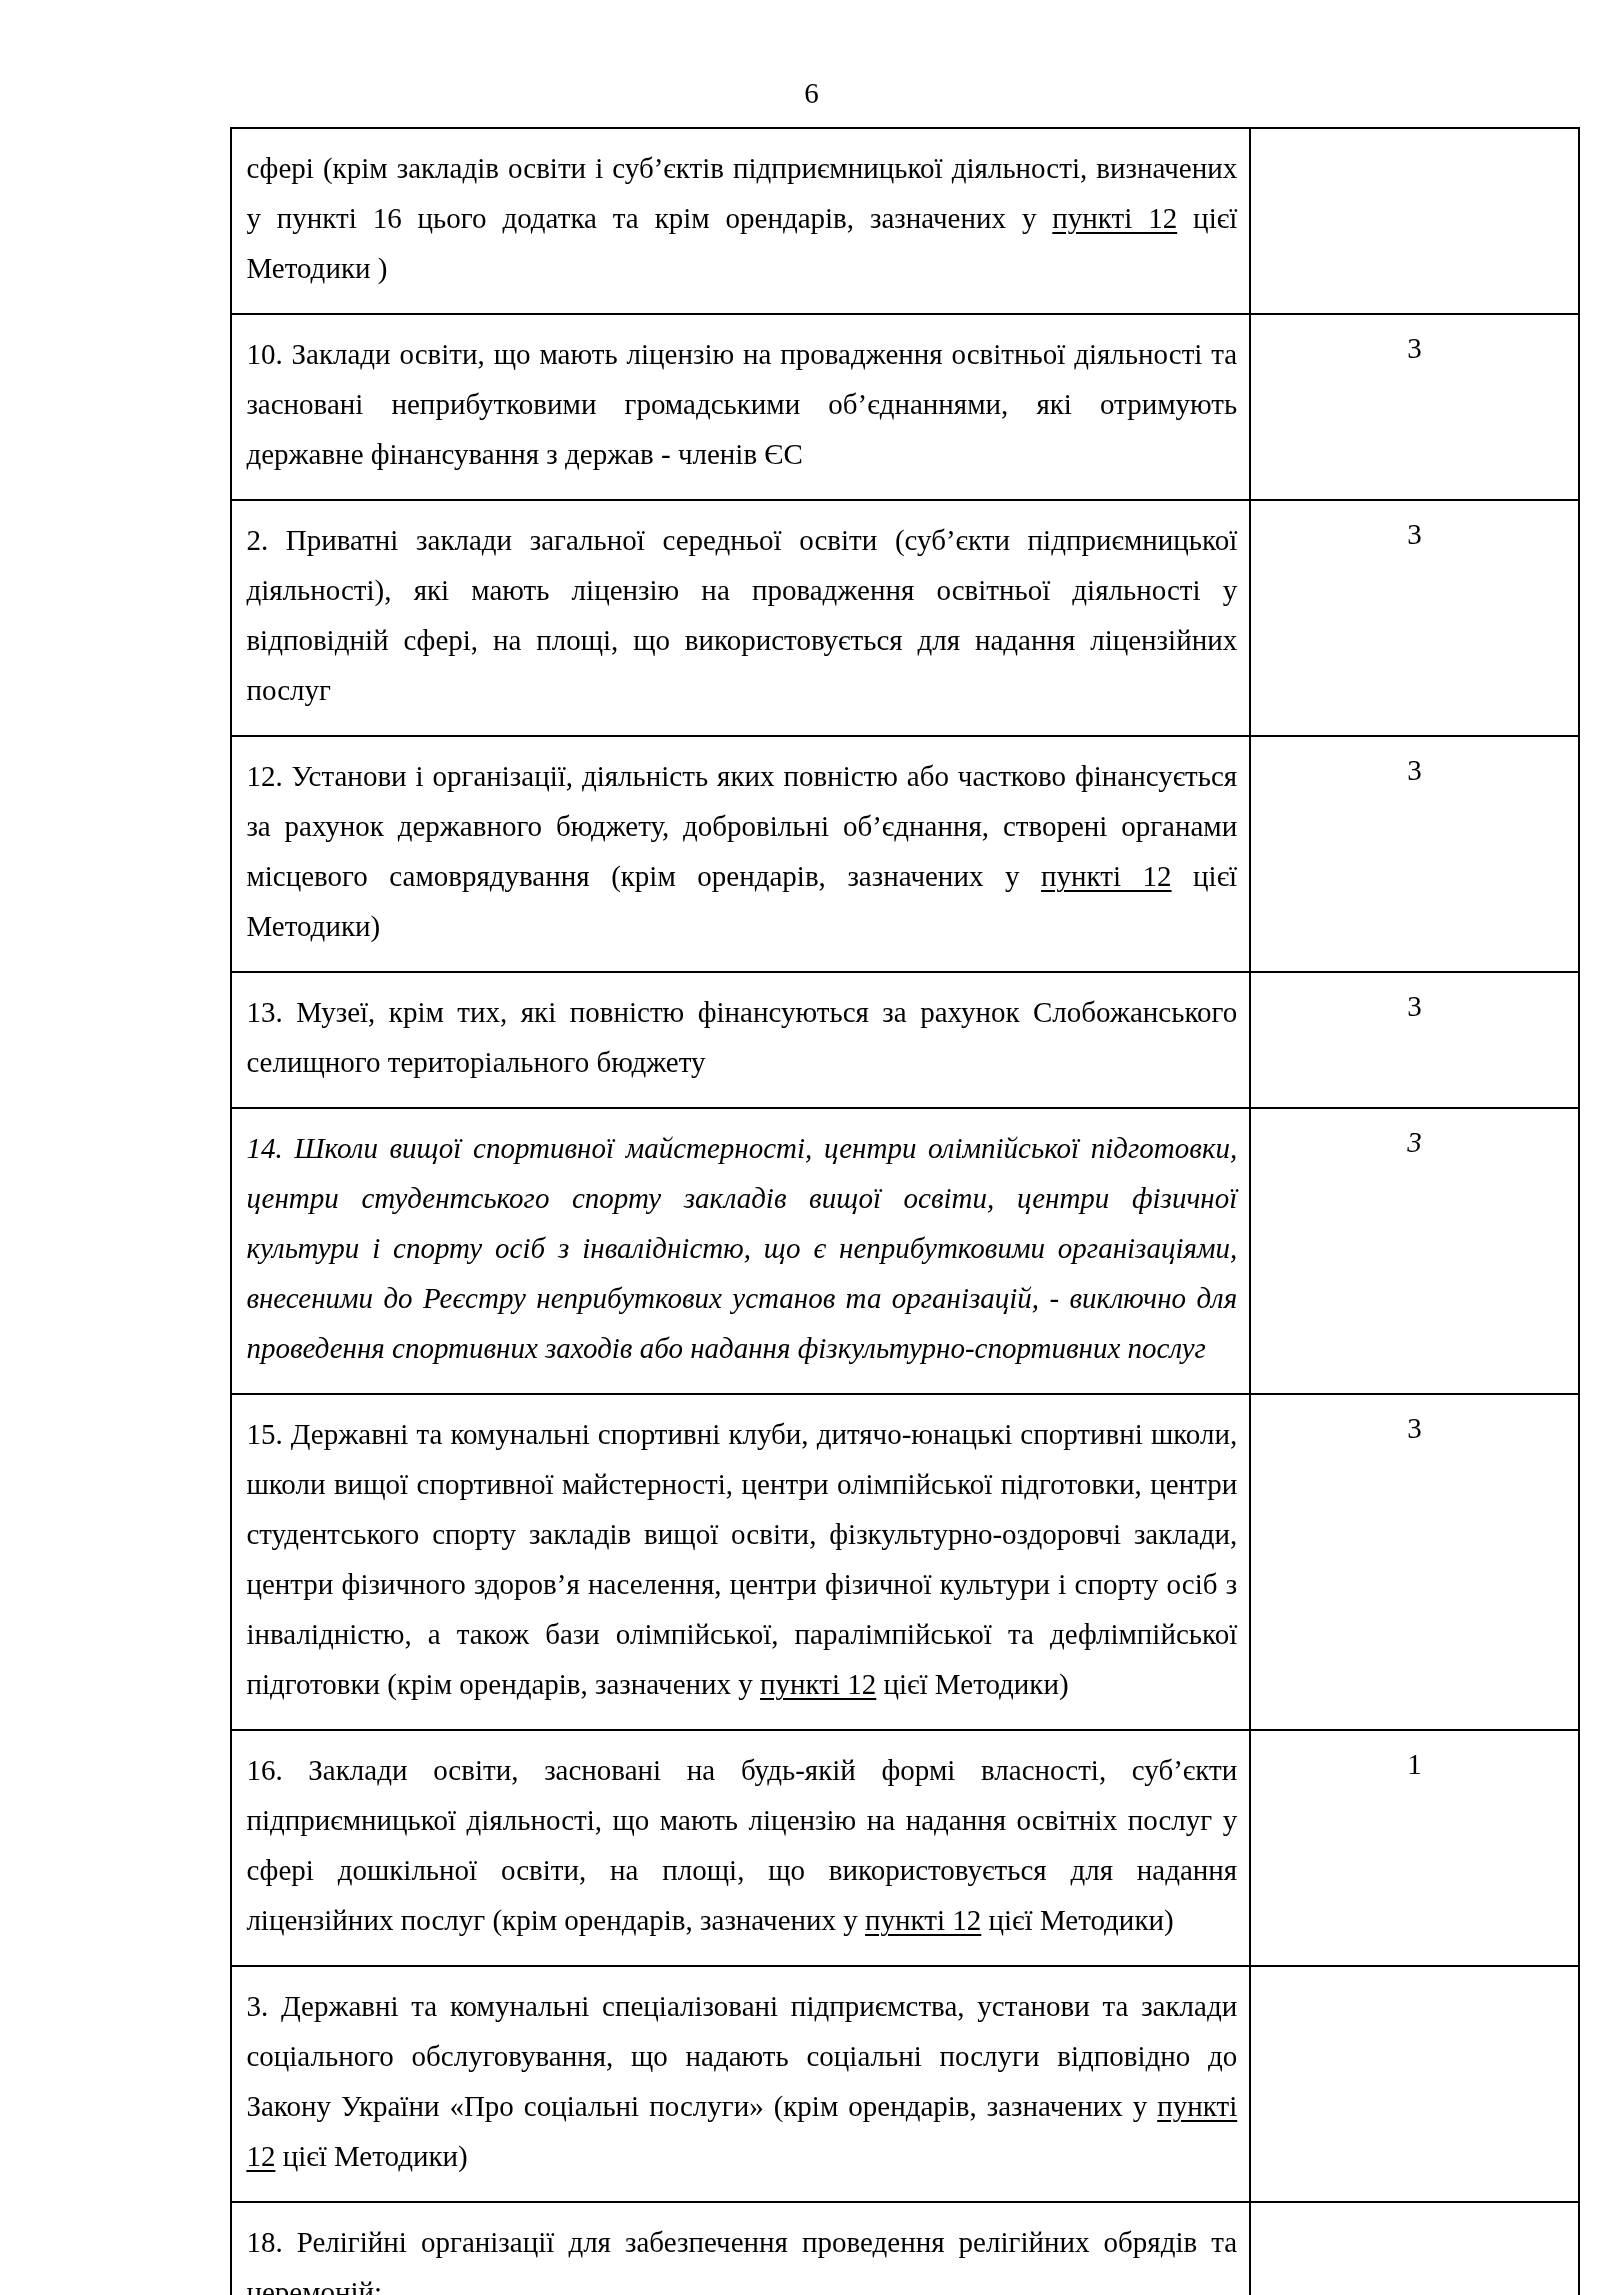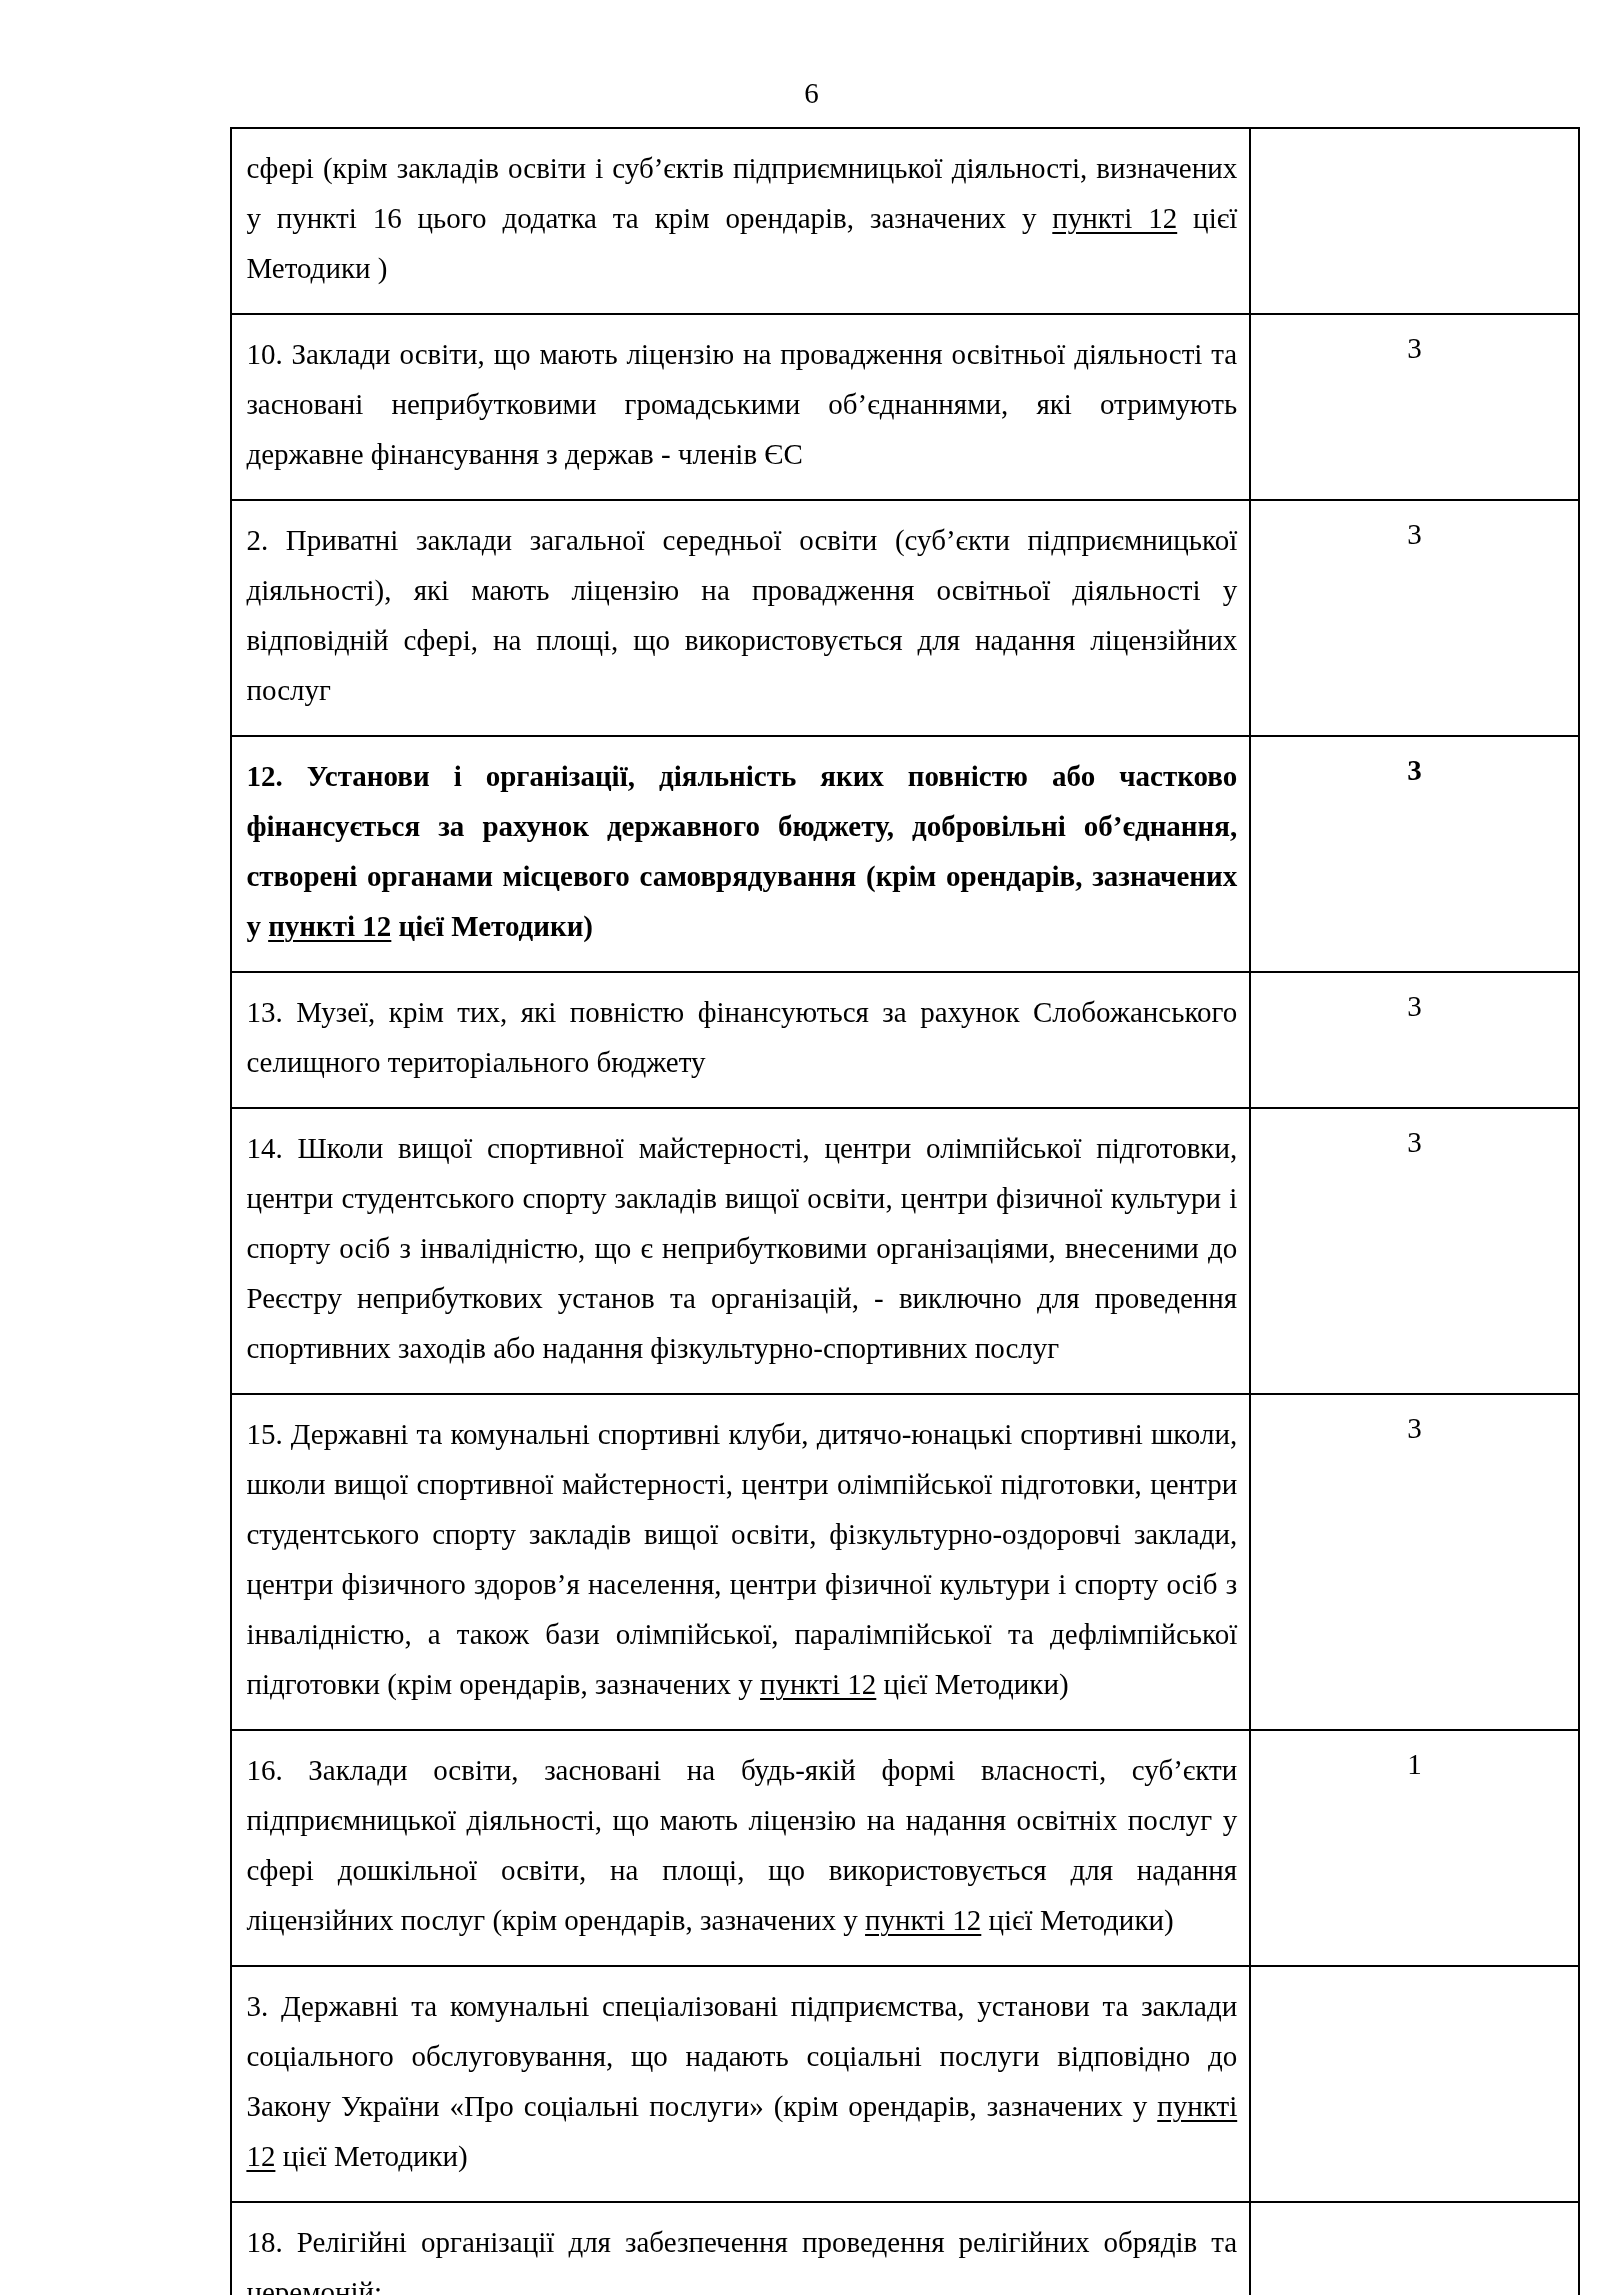--- a/index.html
+++ b/index.html
@@ -44,39 +44,39 @@
 
   <tr style="height: 190px;">
     <td class="desc">
       <div class="desc-text"><span>2. Приватні заклади загальної середньої освіти (суб’єкти підприємницької діяльності), які мають ліцензію на провадження освітньої діяльності у відповідній сфері, на площі, що використовується для надання ліцензійних послуг</span><span class="u"></span><span></span></div>
     </td>
     <td class="val">
       <div class="val-text">3</div>
     </td>
   </tr>
 
-  <tr style="height: 192px; font-weight: bold;">
+  <tr style="height: 192px;">
     <td class="desc">
       <div class="desc-text"><span>12. Установи і організації, діяльність яких повністю або частково фінансується за рахунок державного бюджету, добровільні об’єднання, створені органами місцевого самоврядування (крім орендарів, зазначених у </span><span class="u">пункті 12</span><span> цієї Методики)</span></div>
     </td>
     <td class="val">
       <div class="val-text">3</div>
     </td>
   </tr>
 
   <tr style="height: 117px;">
     <td class="desc">
       <div class="desc-text"><span>13. Музеї, крім тих, які повністю фінансуються за рахунок Слобожанського селищного територіального бюджету</span><span class="u"></span><span></span></div>
     </td>
     <td class="val">
       <div class="val-text">3</div>
     </td>
   </tr>
 
-  <tr style="height: 253px;">
+  <tr style="height: 253px; font-style: italic;">
     <td class="desc">
       <div class="desc-text"><span>14. Школи вищої спортивної майстерності, центри олімпійської підготовки, центри студентського спорту закладів вищої освіти, центри фізичної культури і спорту осіб з інвалідністю, що є неприбутковими організаціями, внесеними до Реєстру неприбуткових установ та організацій, - виключно для проведення спортивних заходів або надання фізкультурно-спортивних послуг</span><span class="u"></span><span></span></div>
     </td>
     <td class="val">
       <div class="val-text">3</div>
     </td>
   </tr>
 
   <tr style="height: 304px;">
     <td class="desc">

